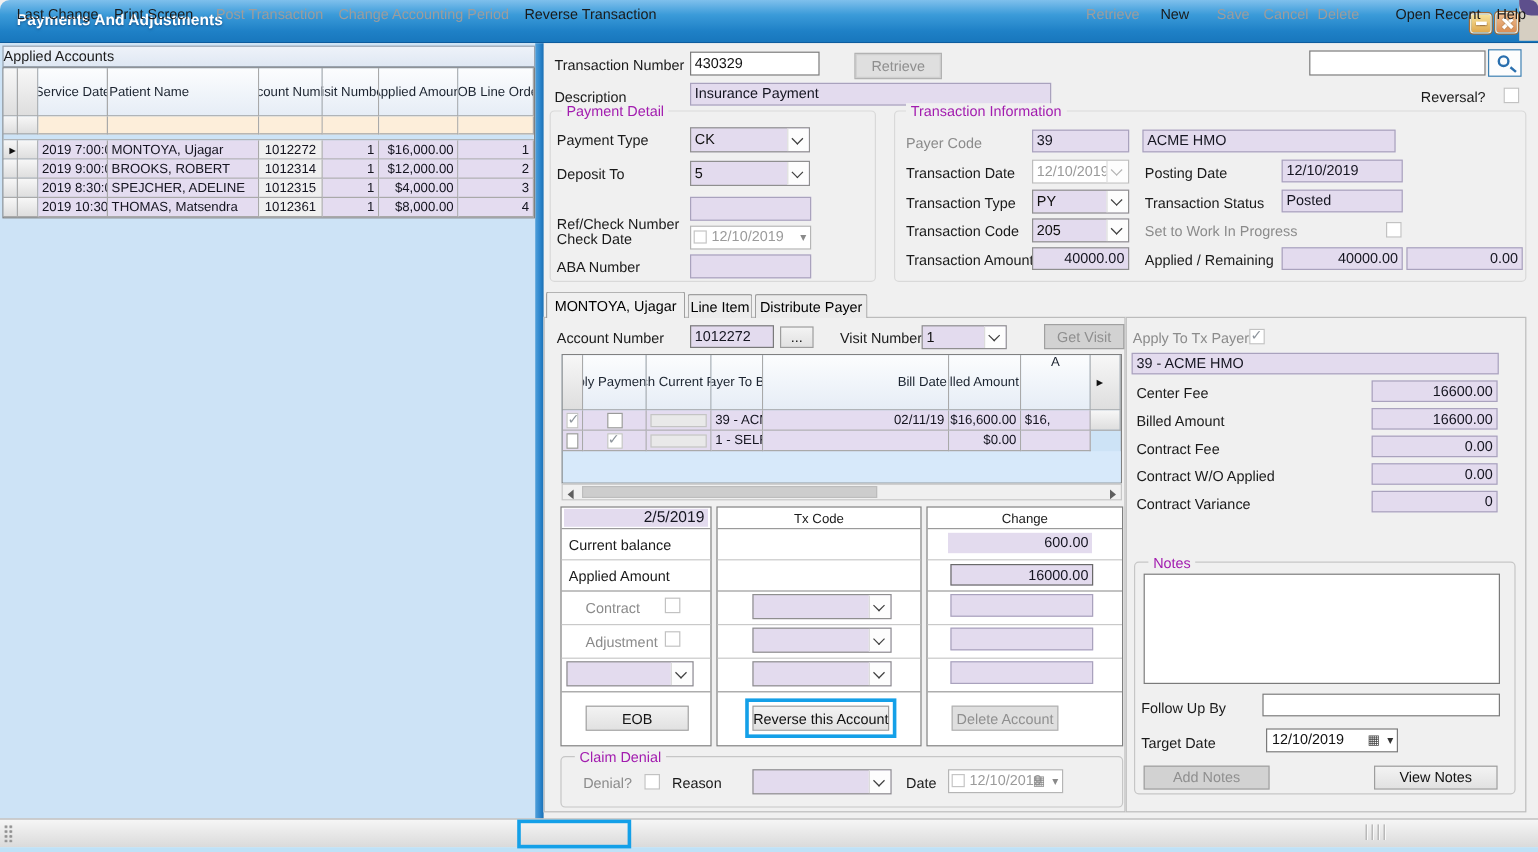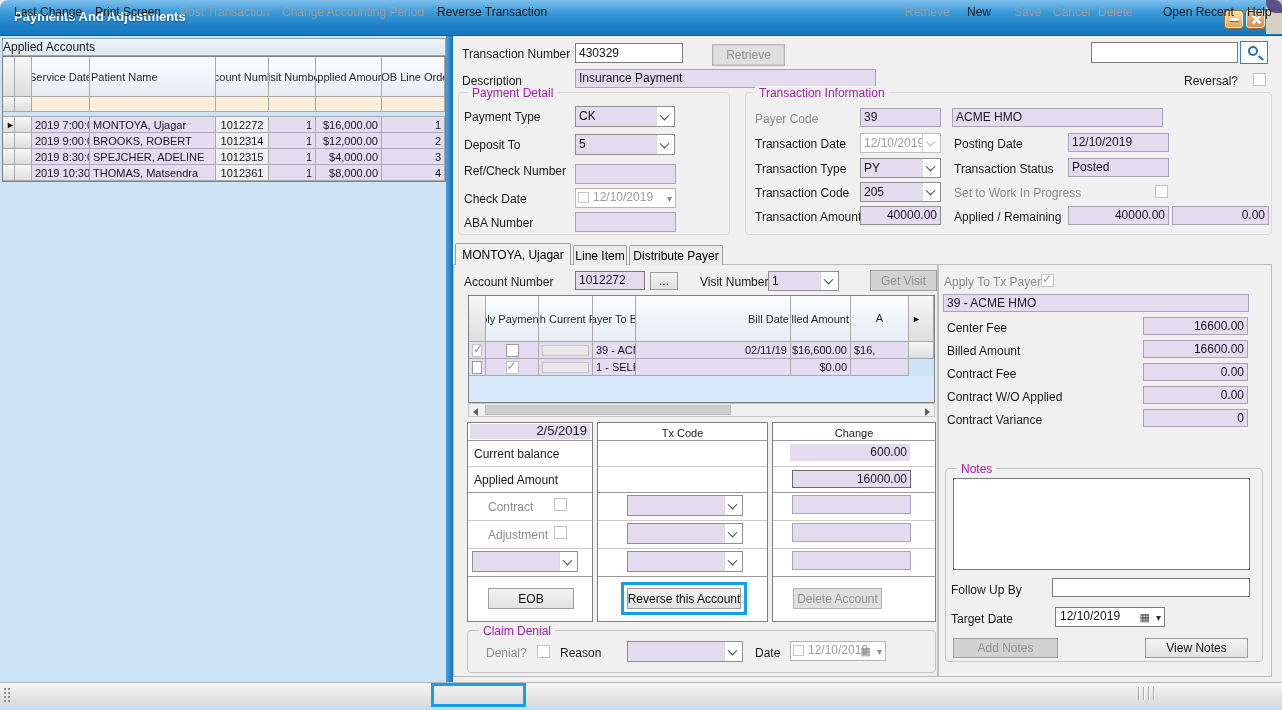--- a/index.html
+++ b/index.html
@@ -31,21 +31,21 @@
 .chk.cdis2{border-color:#c2c2c2}
 .tick{position:absolute;left:0;top:-3px;font-size:12px;color:#8d949c;line-height:14px}
 .grp{position:absolute;border:1px solid #d9d9d9;border-radius:4px}
 .grptitle{position:absolute;font-size:12px;color:#a21caf;background:#f0f0f0;padding:0 4px;white-space:nowrap;z-index:2}
 .hl{position:absolute;border:3px solid #14a0e8;z-index:5}
 .pagebox{position:absolute;border:1px solid #bcbcbc;background:#f0f0f0}
 .tab{position:absolute;background:#ececec;border:1px solid #9f9f9f;border-bottom:none;font-size:12px;display:flex;align-items:center;justify-content:center;border-radius:2px 2px 0 0;white-space:nowrap}
 .tab.active{background:#f0f0f0;z-index:3}
 .tbl{position:absolute;display:grid;border:1px solid #808080;font-size:11px;background:#cde3f6}
 .c{border-right:1px solid #a9a9a9;border-bottom:1px solid #a9a9a9;display:flex;align-items:center;padding:0 3px;overflow:hidden;white-space:nowrap;background:#e4dcf0;color:#14141f;position:relative}
-.hd{background:linear-gradient(#fcfdfe,#e6edf6);justify-content:center;text-align:center;color:#1c2430;padding:16px 1px;line-height:12px}
+.hd{background:linear-gradient(#fcfdfe,#e6edf6);justify-content:center;text-align:center;color:#1c2430;padding:0 1px;line-height:12px}
 .sel{background:linear-gradient(#f7f7f7,#dedede)}
 .fil{background:#fdeeda}
 .acct{background:#f0f0f0;justify-content:center}
 .r{justify-content:flex-end}
 .lft{justify-content:flex-start;text-align:left}
 .sprow{grid-column:1/-1;background:#cde3f6;border-bottom:1px solid #a9a9a9}
 .bluestrip{grid-column:1/-1;background:#d7e9fa}
 .graybox{background:#e9e9e9;border:1px solid #c4c4c4;width:100%;height:11px}
 .alloc{position:absolute;background:#fff;border:1px solid #7f7f7f}
 .hline{position:absolute;height:1px;background:#c9c9c9}
@@ -169,21 +169,21 @@
   <div class="fld" style="left:575px;top:69px;width:301px;height:19px">Insurance Payment</div>
   <span class="lbl" style="left:1184px;top:74px">Reversal?</span>
   <span class="chk cdis2" style="left:1253px;top:73px"></span>
 
   <div class="grp" style="left:458px;top:92px;width:272px;height:143px"></div>
   <span class="grptitle" style="left:468px;top:86px">Payment Detail</span>
   <span class="lbl" style="left:464px;top:110px">Payment Type</span>
   <div class="combo" style="left:575px;top:106px;width:100px;height:21px">CK</div>
   <span class="lbl" style="left:464px;top:138px">Deposit To</span>
   <div class="combo" style="left:575px;top:134px;width:100px;height:21px">5</div>
-  <span class="lbl" style="left:464px;top:164px">Ref/Check Number</span>
+  <span class="lbl" style="left:464px;top:180px">Ref/Check Number</span>
   <div class="fld" style="left:575px;top:164px;width:101px;height:20px"></div>
   <span class="lbl" style="left:464px;top:192px">Check Date</span>
   <div class="datefld" style="left:575px;top:188px;width:101px;height:20px">
     <span class="datechk"></span>
     <span>12/10/2019</span>
     <span class="dda">▾</span>
   </div>
   <span class="lbl" style="left:464px;top:216px">ABA Number</span>
   <div class="fld" style="left:575px;top:212px;width:101px;height:20px"></div>
 

